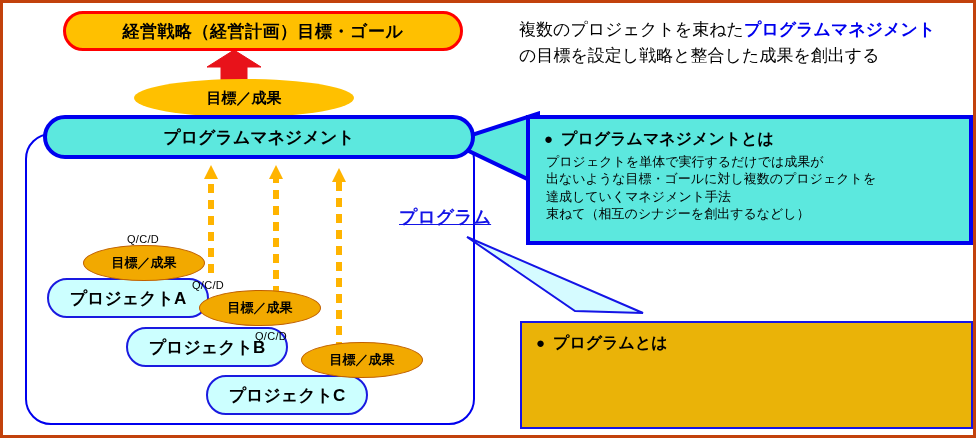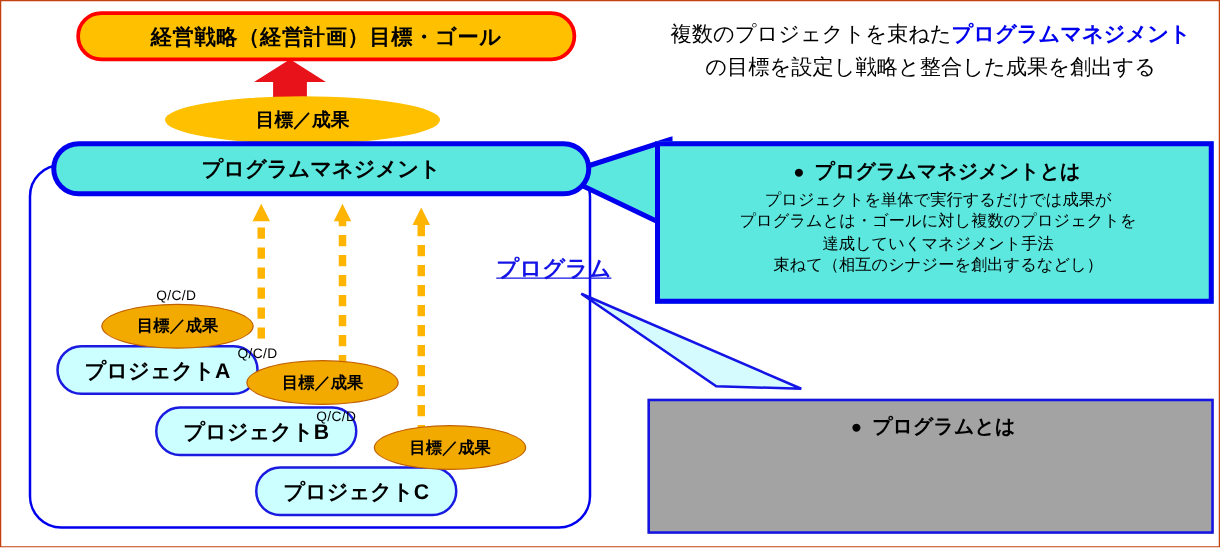--- a/index.html
+++ b/index.html
@@ -8,24 +8,23 @@
     background: #ffffff;
   }
   body {
     font-family: "Liberation Sans", "DejaVu Sans", sans-serif;
   }
   #canvas {
     position: relative;
     width: 976px;
     height: 438px;
     background: #ffffff;
-    border: 1px solid #c2410c;
+    border: 3px solid #c2410c;
     box-sizing: border-box;
     overflow: hidden;
-    text-align: center;
   }
   .abs { position: absolute; box-sizing: border-box; }
 
   
   #strategy-pill {
     left: 60px; top: 8px; width: 400px; height: 40px;
     background: #FFC000;
     border: 3px solid #FF0000;
     border-radius: 20px;
     display: flex; align-items: center; justify-content: center;
@@ -128,21 +127,21 @@
     padding: 8px 10px 8px 12px;
     margin-top: 15px;
   }
   #callout-pm {
     left: 523px; top: 97px; width: 447px; height: 130px;
     background: #5CE8DE;
     border: 4px solid #0000EE;
   }
   #callout-prog {
     left: 517px; top: 303px; width: 453px; height: 108px;
-    background: #a3a3a3;
+    background: #eab308;
     border: 2px solid #1414E6;
   }
   .callout-title {
     font-weight: bold; font-size: 16px; color: #000;
     margin: 2px 0 3px 2px;
     white-space: nowrap;
   }
   .callout-title .bullet { font-size: 15px; margin-right: 8px; }
   .callout-body {
     font-size: 13px; color: #000; line-height: 1.33;
@@ -224,21 +223,21 @@
   <svg class="abs pointer-svg" style="left:462px;top:232px;width:180px;height:80px;" viewBox="0 0 180 80">
     <polygon points="2,2 178,78 110,76" fill="#D5FBFF" stroke="#1414E6" stroke-width="2" stroke-linejoin="miter"></polygon>
   </svg>
 
   <div class="abs callout" id="callout-pm">
     <div class="callout-title">
       <span class="bullet">●</span><span>プログラムマネジメントとは</span>
     </div>
     <div class="callout-body">
       <div>プロジェクトを単体で実行するだけでは成果が</div>
-      <div>プログラムとは・ゴールに対し複数のプロジェクトを</div>
+      <div>出ないような目標・ゴールに対し複数のプロジェクトを</div>
       <div>達成していくマネジメント手法</div>
       <div>束ねて（相互のシナジーを創出するなどし）</div>
     </div>
   </div>
 
   <div class="abs callout" id="callout-prog">
     <div class="callout-title">
       <span class="bullet">●</span><span>プログラムとは</span>
     </div>
     <div class="callout-body">

